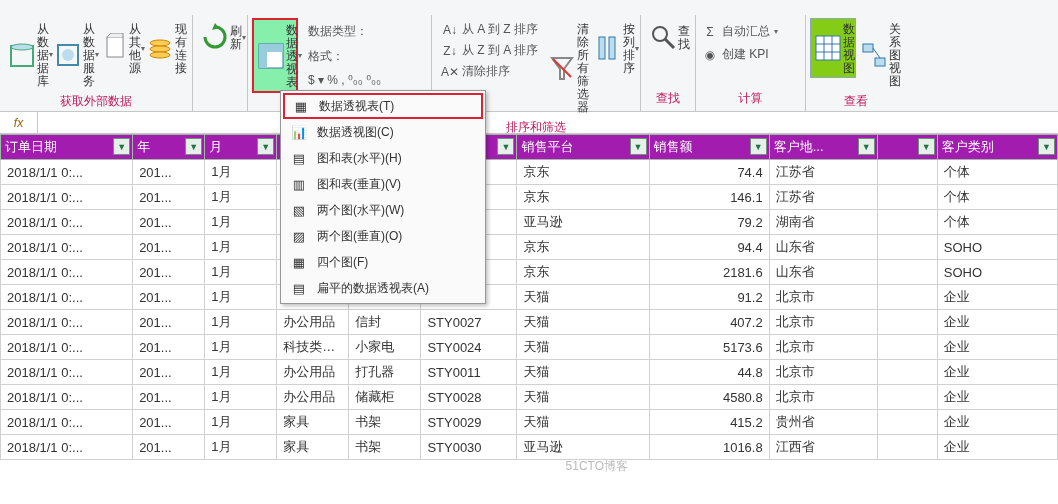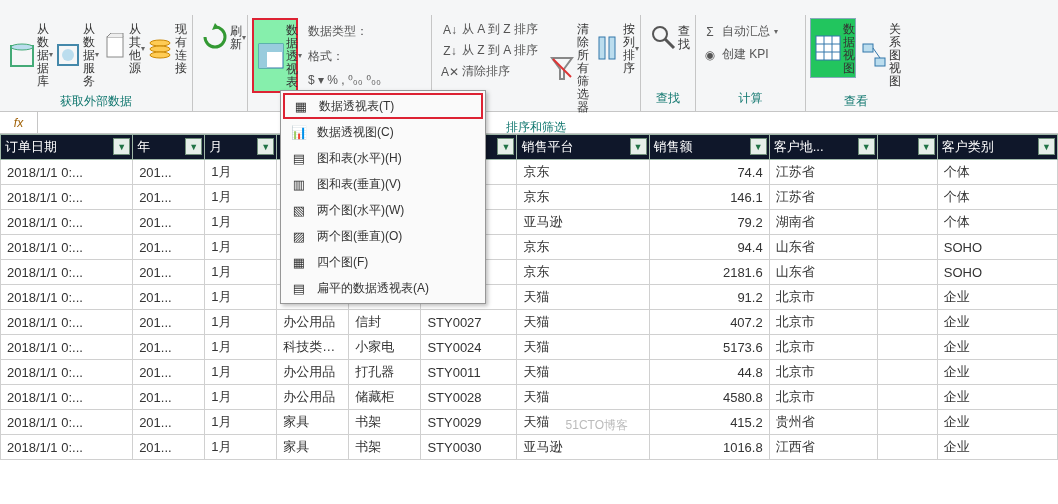--- a/index.html
+++ b/index.html
@@ -2,21 +2,21 @@
 <html><head>
 <meta charset="utf-8">
 <style>
   * { box-sizing: border-box; margin: 0; padding: 0; }
   body { font-family: "Microsoft YaHei", "SimSun", sans-serif; font-size: 12px; color: #333; background: #fff; width: 1058px; overflow: hidden; }
   
   
   .ribbon { display: flex; border-bottom: 1px solid #c6c6c6; background: #f5f6f7; height: 112px; }
   .rgroup { display: flex; flex-direction: column; border-right: 1px solid #c6c6c6; padding: 3px 4px 0; margin-top: 15px; }
   .rgroup-body { display: flex; flex: 1; align-items:flex-start; }
-  .rgroup-label { text-align: center; font-size: 12px; color: #0f766e; padding: 2px 0 4px; }
+  .rgroup-label { text-align: center; font-size: 12px; color: #be185d; padding: 2px 0 4px; }
   .bigbtn { display: flex; flex-direction: row; align-items: center; justify-content: flex-start; width: 46px; padding: 2px 2px; cursor: pointer; border: 1px solid transparent; }
   .bigbtn.sel { border: 2px solid #d23; background:#86efac; }
   .bigbtn .ic { width: 32px; height: 32px; display:flex; align-items:center; justify-content:center; }
   .bigbtn .lbl { text-align: center; font-size: 12px; line-height: 13px; margin-top: 2px; }
   .dd-arrow { font-size: 8px; color:#666; }
   .vstack { display: flex; flex-direction: column; justify-content: flex-start; gap:2px; padding: 2px 4px; }
   .row-item { display:flex; align-items:center; gap:4px; font-size:12px; color:#555; white-space:nowrap; cursor:pointer; padding:1px 2px;}
   .mini-ic { width:16px; height:16px; display:inline-flex; align-items:center; justify-content:center; }
   
   
@@ -24,27 +24,27 @@
   .menu-item { display:flex; align-items:center; height: 26px; padding: 0 6px; cursor:pointer; gap:8px; }
   .menu-item.sel { border: 2px solid #d23; }
   .menu-ic { width:20px; height:20px; display:flex; align-items:center; justify-content:center; font-size:13px; }
   
   
   .fxbar { display:flex; align-items:center; height:22px; border-bottom:1px solid #c6c6c6; font-size:12px; }
   .fxbar .fx { width:38px; text-align:center; font-style:italic; color:#a16207; border-right:1px solid #c6c6c6; height:100%; line-height:22px; }
   
   
   table.grid { border-collapse: collapse; width: 1058px; table-layout: fixed; }
-  .grid th { background:#0f172a; color:#fff; font-weight:normal; text-align:left; border:1px solid #9fb8a8; padding:3px 4px; height:24px; position:relative; font-size:13px; }
+  .grid th { background:#a21caf; color:#fff; font-weight:normal; text-align:left; border:1px solid #9fb8a8; padding:3px 4px; height:24px; position:relative; font-size:13px; }
   .grid th .fbtn { position:absolute; right:2px; top:3px; width:17px; height:17px; background:#e6efe9; border:1px solid #6f8f79; color:#217346; font-size:9px; display:flex; align-items:center; justify-content:center; }
   .grid td { border:1px solid #d0d0d0; padding:3px 6px; height:24px; font-size:13px; white-space:nowrap; overflow:hidden; text-overflow:ellipsis; }
   .grid td.num { text-align:right; }
   .grid tr.sep td { border-top: 1.5px solid #888; }
   
-  .watermark { position:absolute; right: 430px; top: 417px; font-size:12px; color:#bbb; pointer-events:none;}
+  .watermark { position:absolute; right: 430px; top: 458px; font-size:12px; color:#bbb; pointer-events:none;}
 </style>
 </head>
 <body>
 
 <div class="ribbon">
 
   <div class="rgroup">
     <div class="rgroup-body">
       <div class="bigbtn">
         <span class="ic">
@@ -211,21 +211,21 @@
       <div class="row-item">
           <span class="mini-ic">◉</span>
           <span>创建 KPI</span>
         </div>
     </div>
     <div class="rgroup-label">计算</div>
   </div>
 
   <div class="rgroup" style="border-right:none">
     <div class="rgroup-body">
-      <div class="bigbtn" style="background:#22c55e;border-color:#8ab">
+      <div class="bigbtn" style="background:#84cc16;border-color:#8ab">
         <span class="ic">
             <svg width="30" height="30">
               <rect x="3" y="3" width="24" height="24" fill="#fff" stroke="#37a"></rect>
               <line x1="3" y1="11" x2="27" y2="11" stroke="#37a"></line>
               <line x1="3" y1="19" x2="27" y2="19" stroke="#37a"></line>
               <line x1="11" y1="3" x2="11" y2="27" stroke="#37a"></line>
               <line x1="19" y1="3" x2="19" y2="27" stroke="#37a"></line>
             </svg>
           </span>
         <span class="lbl">数据

